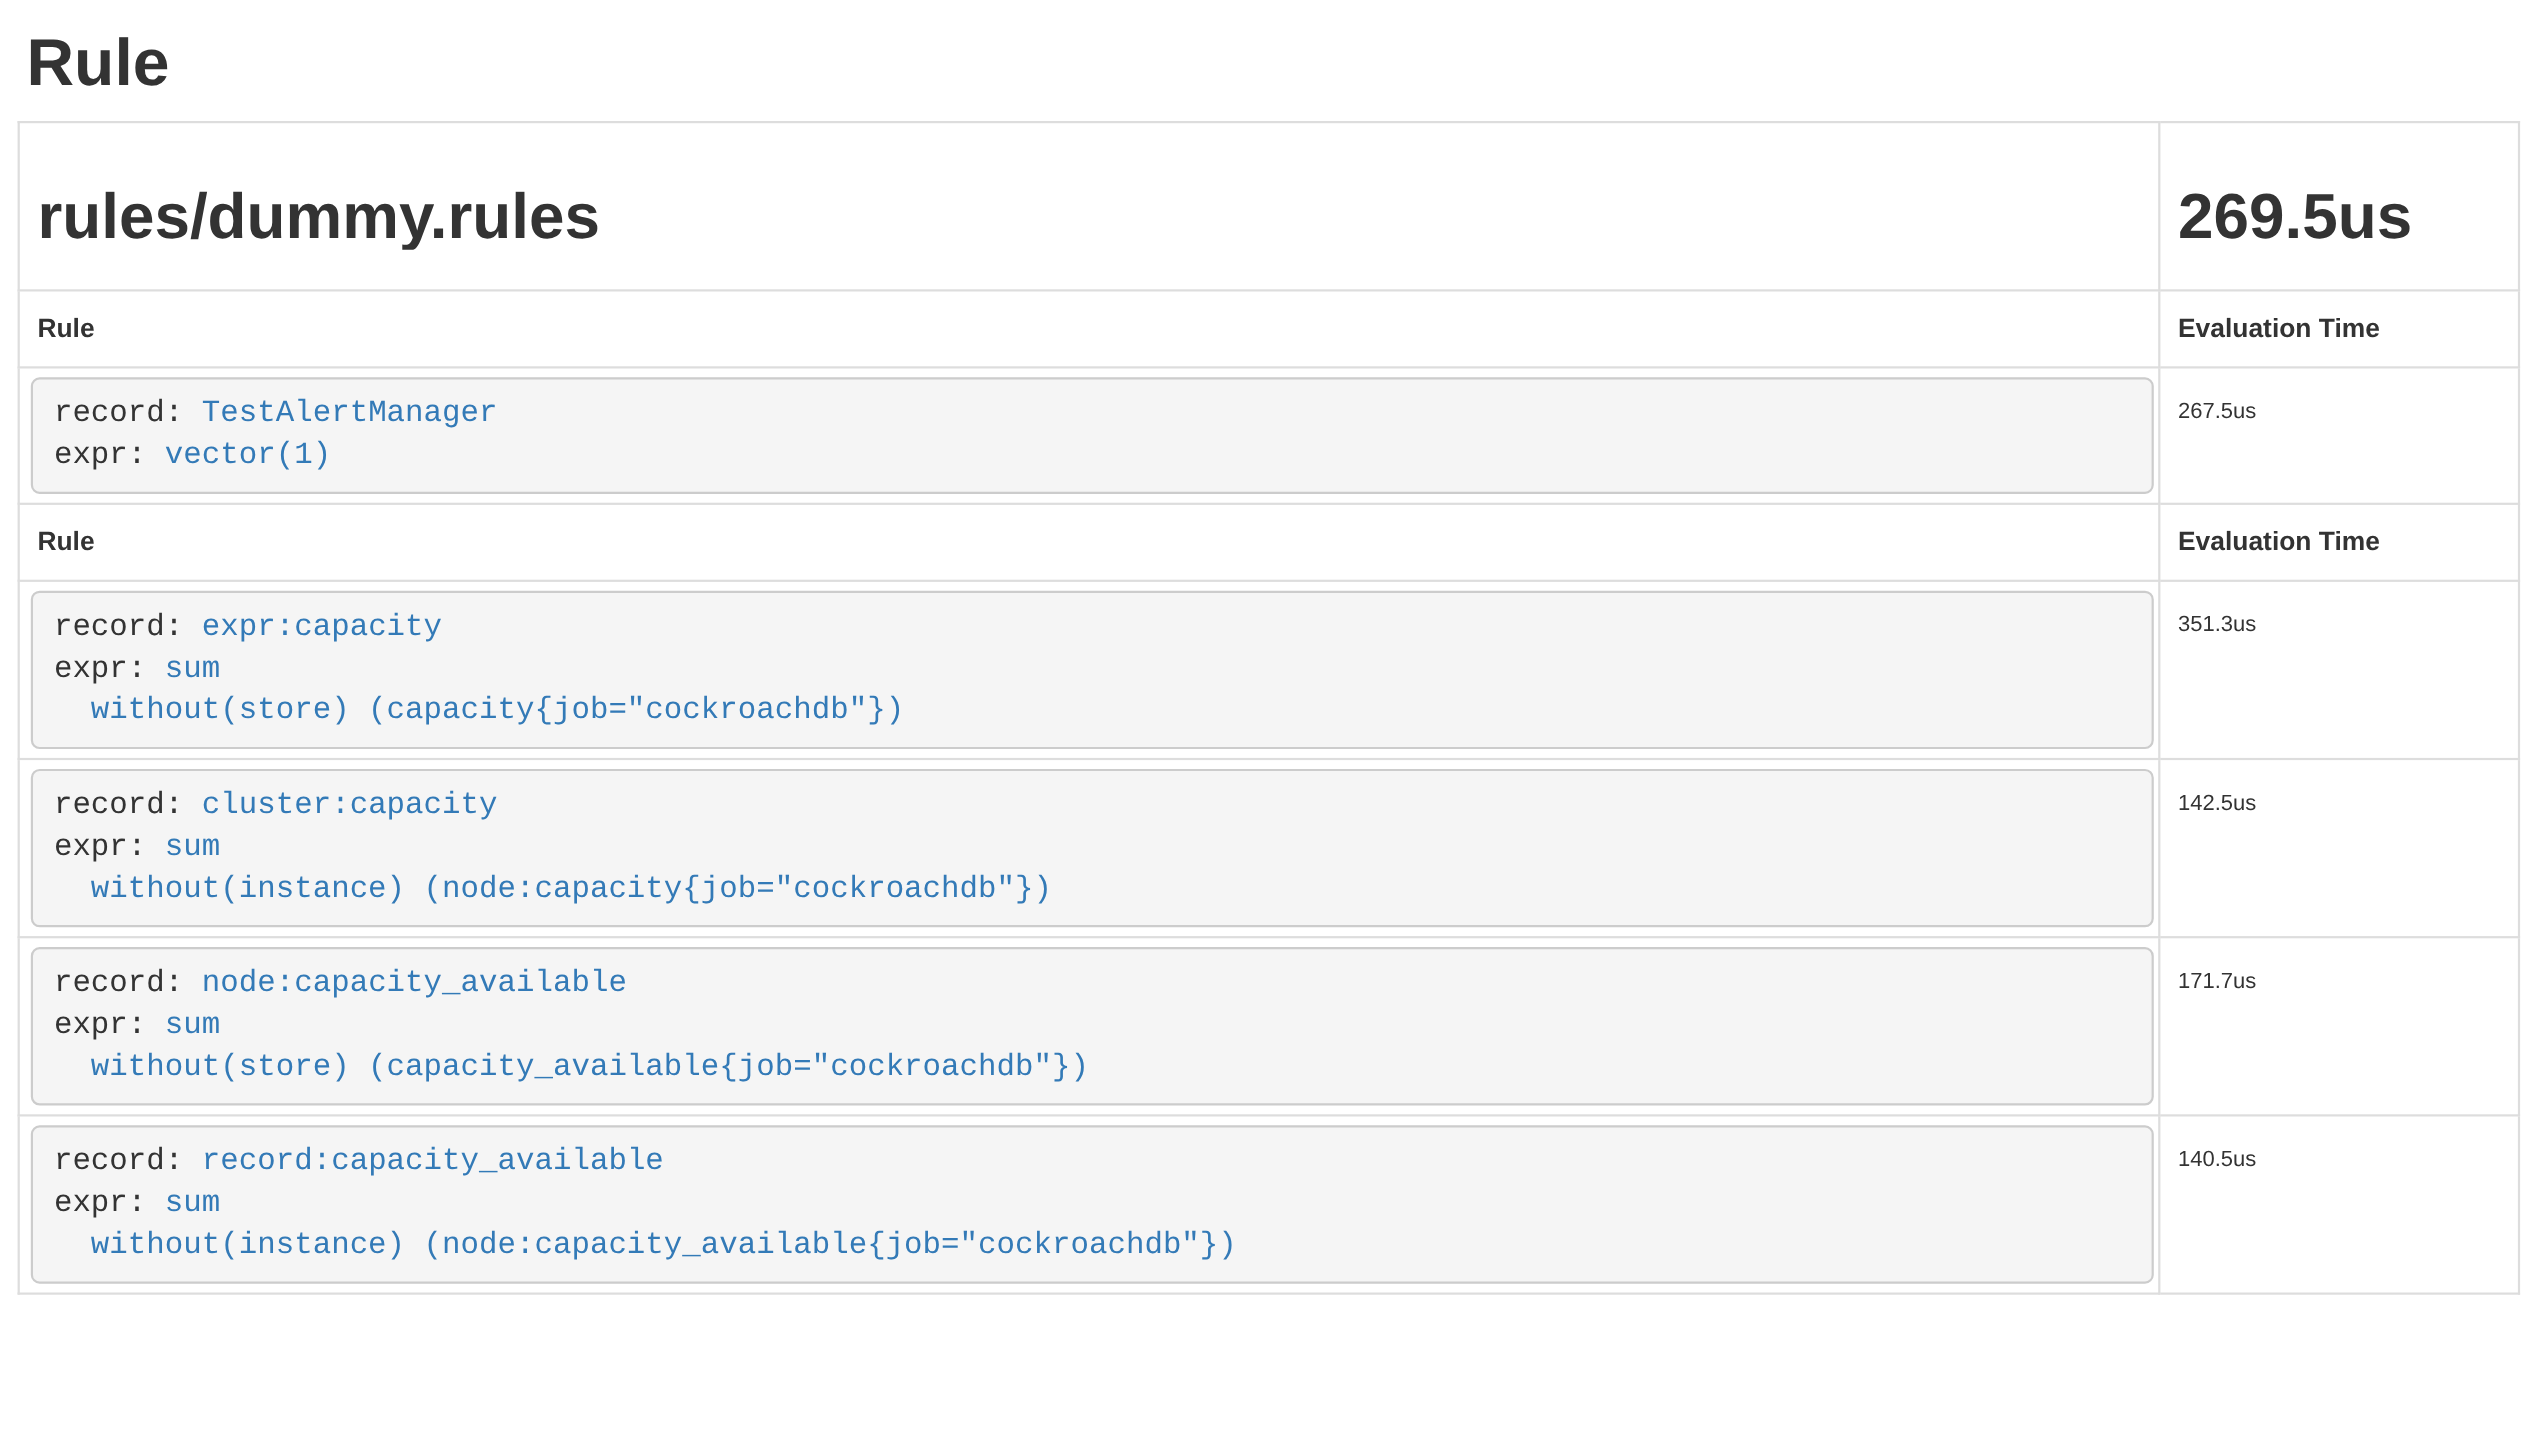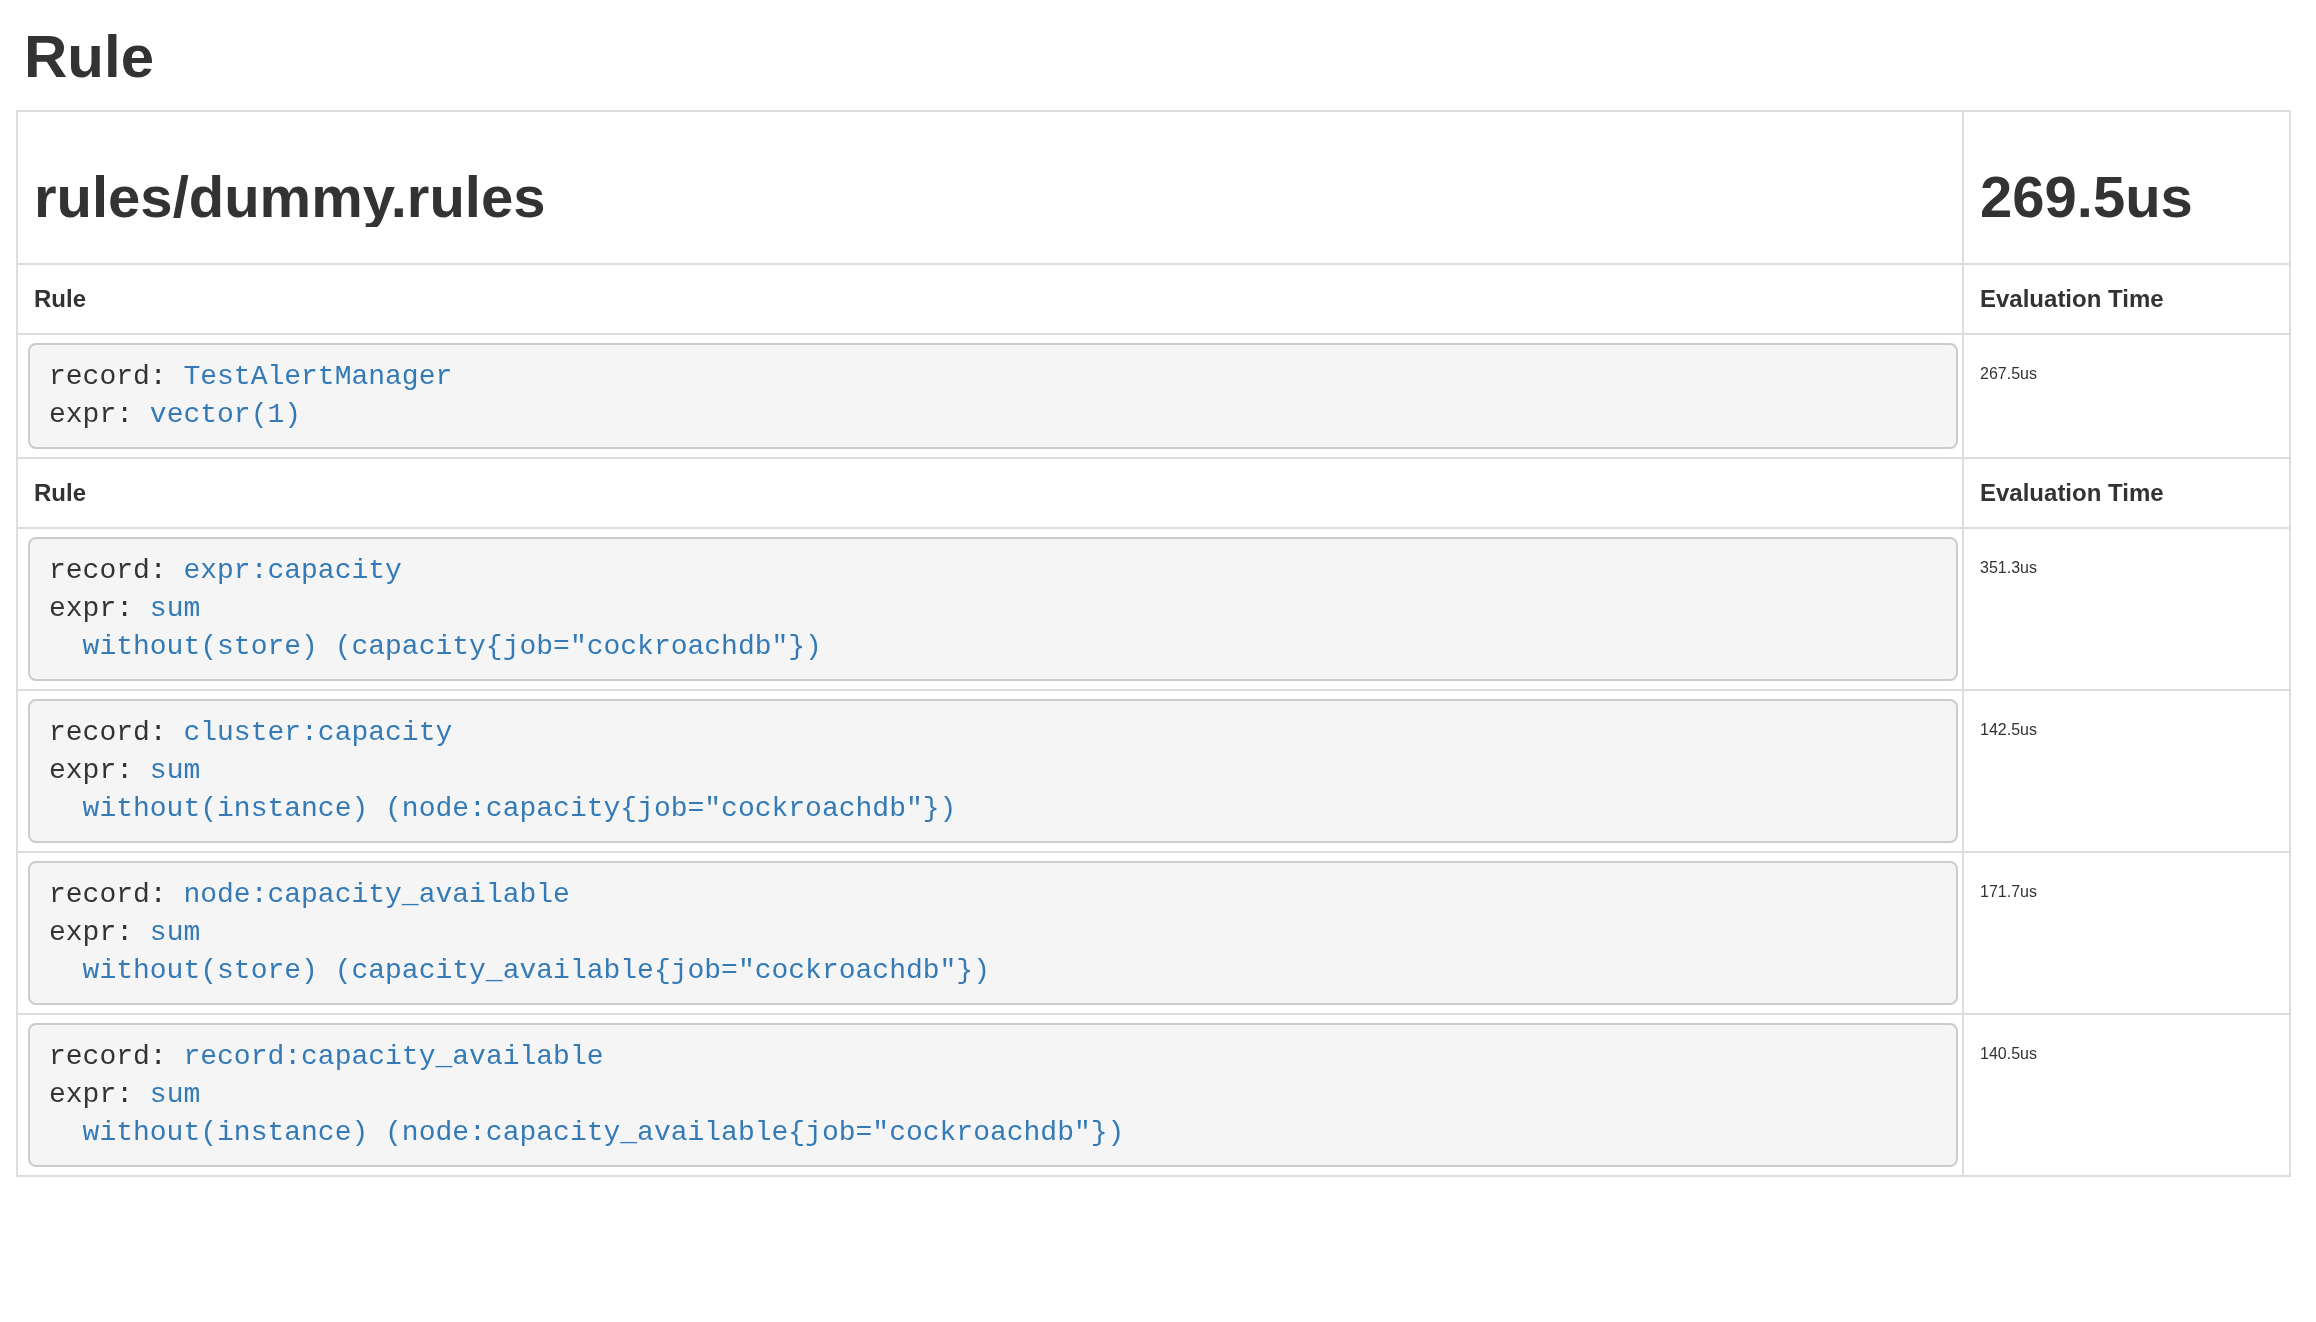--- a/index.html
+++ b/index.html
@@ -57,21 +57,21 @@
     border-radius: 8px;
     font-family: "Liberation Mono", "DejaVu Sans Mono", monospace;
     font-size: 28px;
     line-height: 38px;
     color: #333333;
     white-space: pre;
     overflow: hidden;
   }
   td.eval-cell {
     padding: 22px 16px;
-    font-size: 16px;
+    font-size: 20px;
     line-height: 34px;
     color: #333333;
   }
   a.rule-link {
     color: #337ab7;
     text-decoration: none;
     cursor: pointer;
   }
 </style>
 </head>

